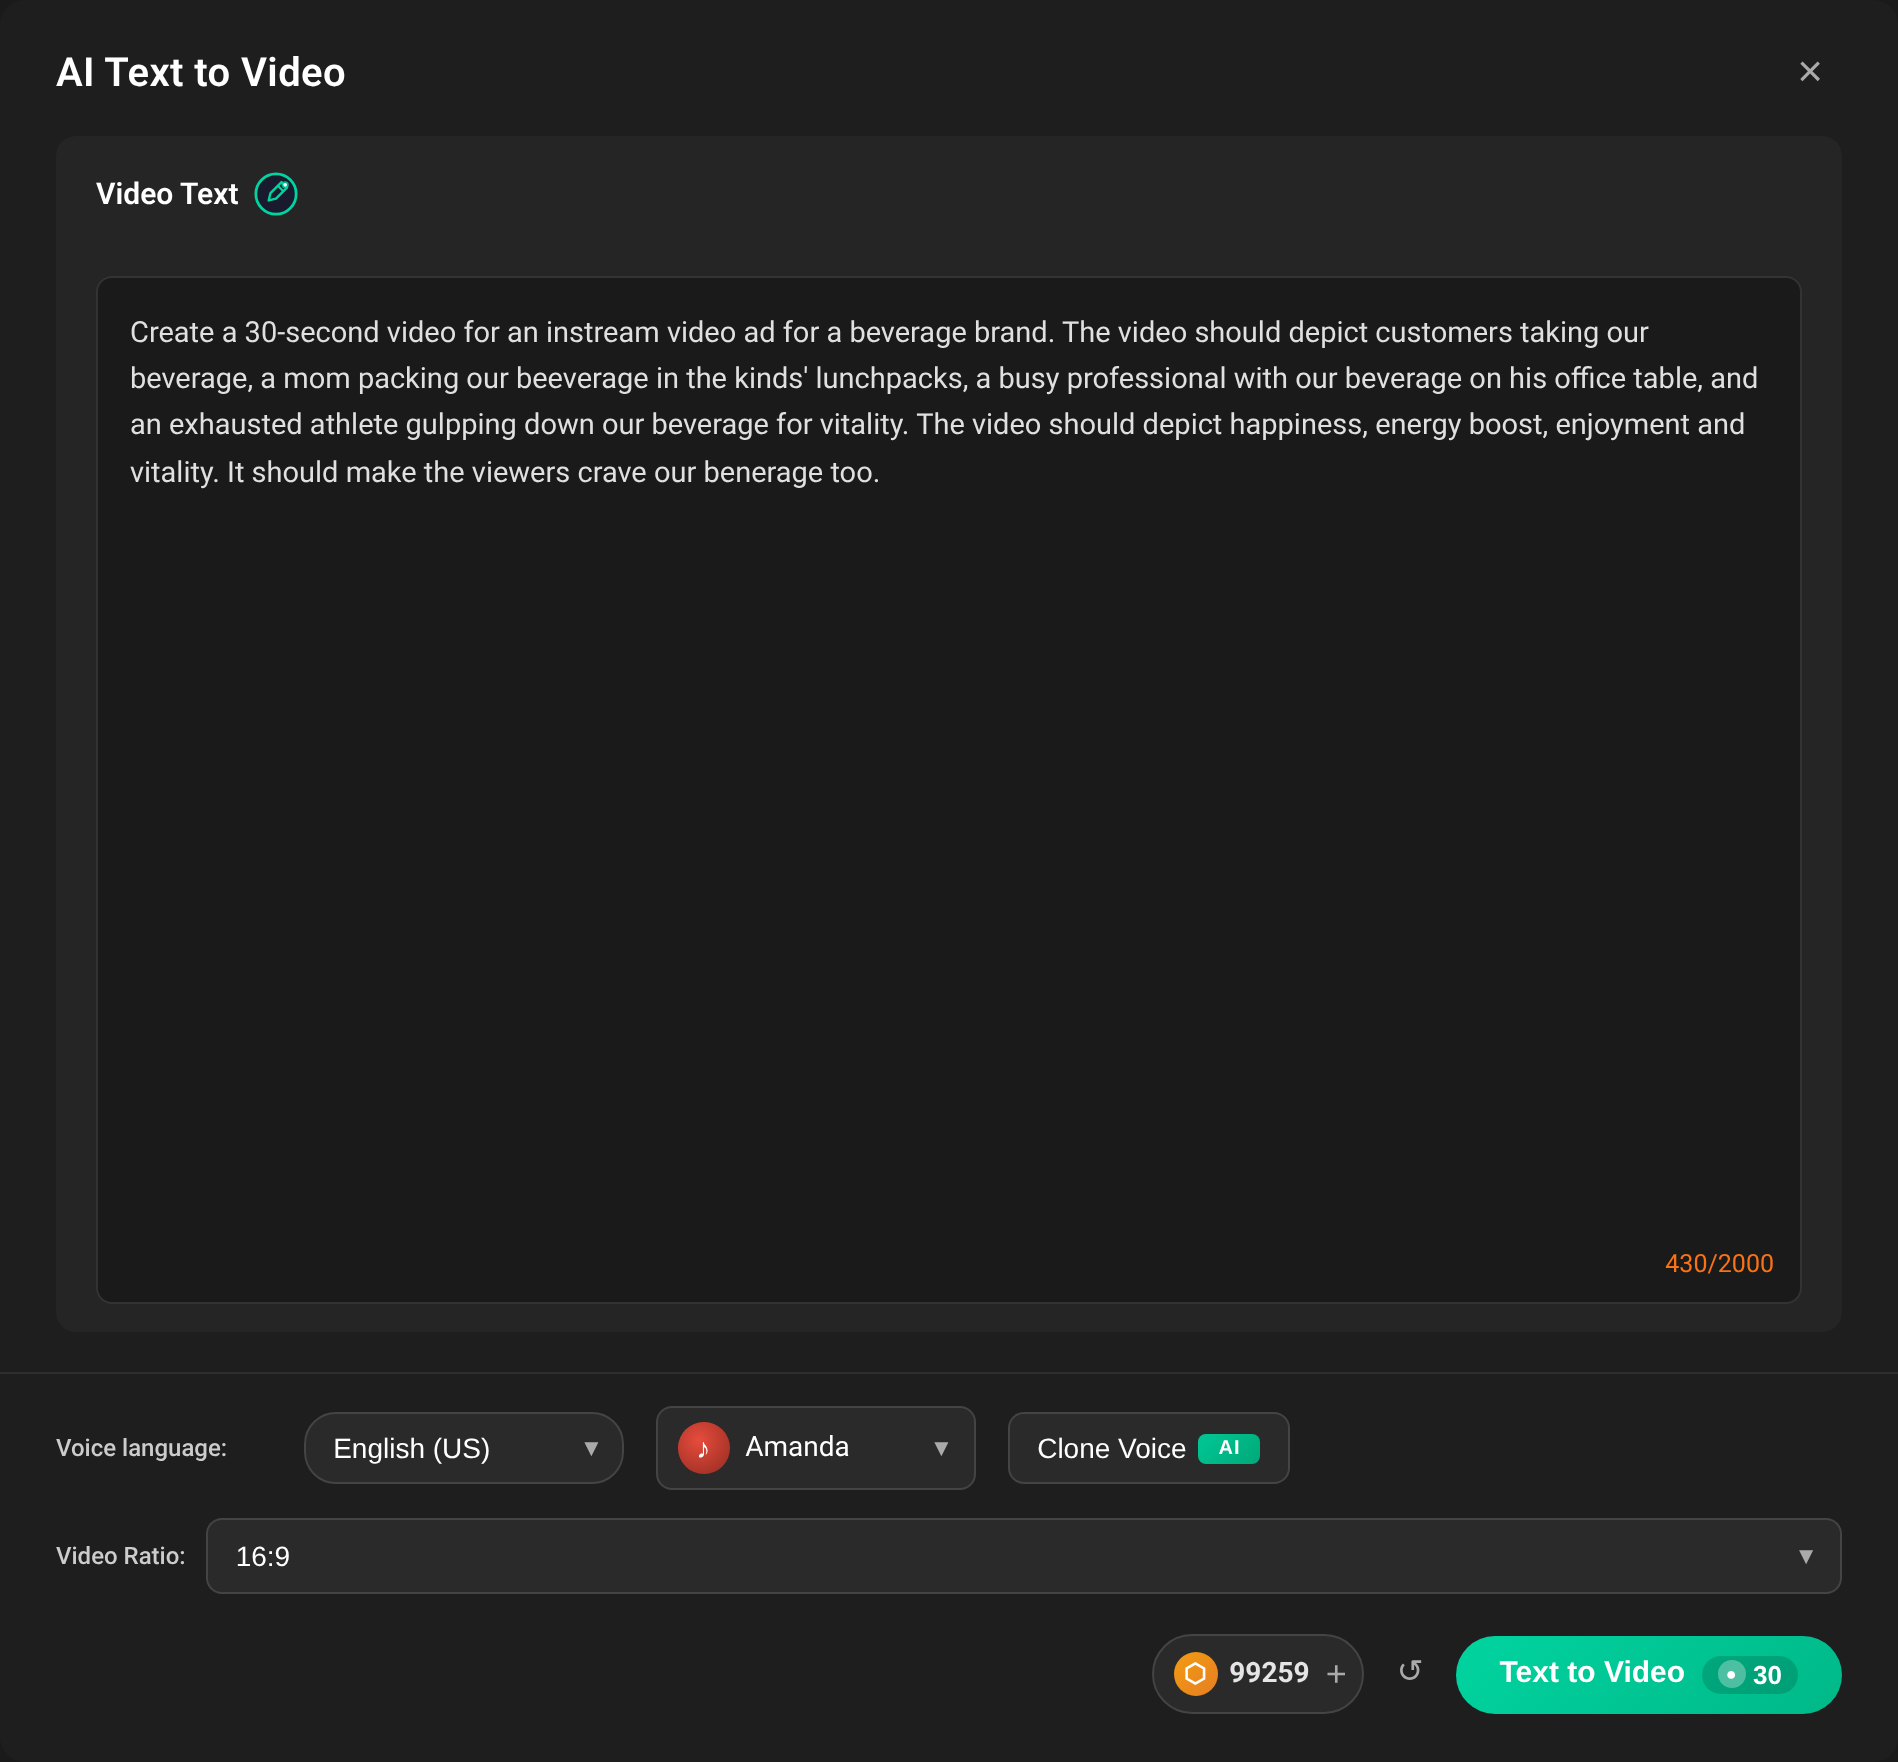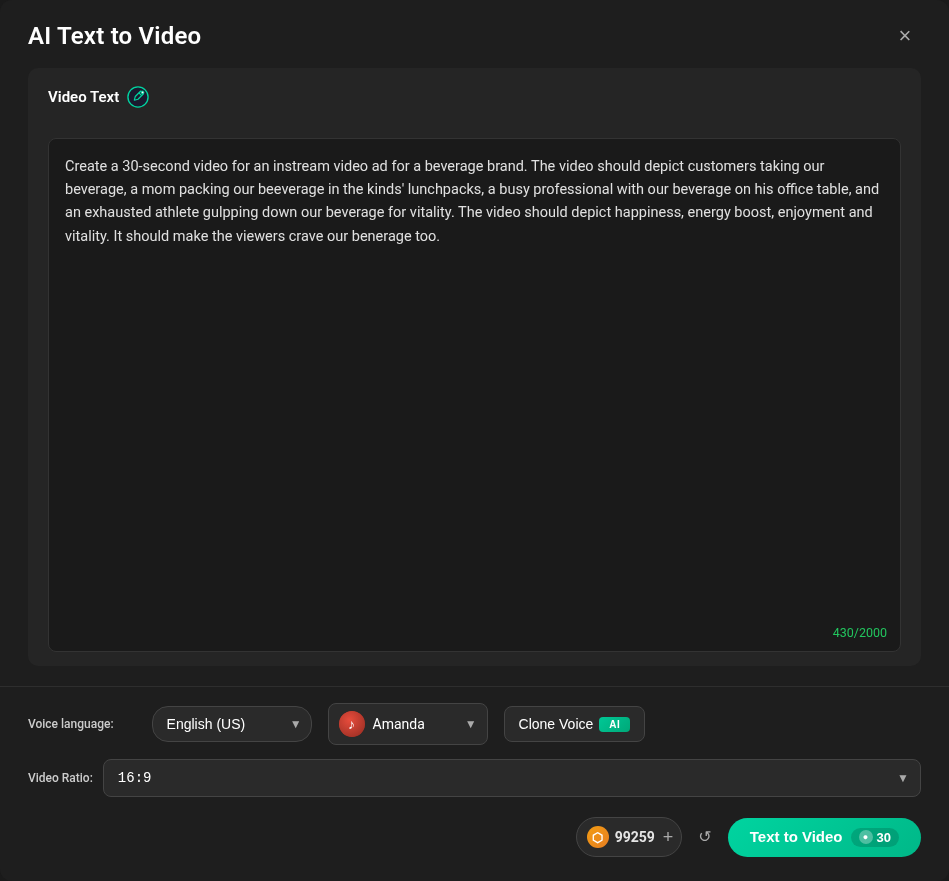--- a/index.html
+++ b/index.html
@@ -31,21 +31,21 @@
 
     .dialog-header {
       display: flex;
       align-items: center;
       justify-content: space-between;
       padding: 20px 28px 16px 28px;
     }
 
     .dialog-title {
       color: #ffffff;
-      font-size: 24px;
+      font-size: 20px;
       font-weight: 600;
       letter-spacing: 0.2px;
     }
 
     .close-btn {
       background: none;
       border: none;
       color: #aaaaaa;
       cursor: pointer;
       font-size: 22px;
@@ -137,21 +137,21 @@
       resize: none;
       outline: none;
       font-family: inherit;
       min-height: 460px;
     }
 
     .char-count {
       position: absolute;
       bottom: 12px;
       right: 14px;
-      color: #22c55e;
+      color: #f97316;
       font-size: 12.5px;
     }
 
     .controls-row {
       display: flex;
       align-items: center;
       gap: 16px;
       padding: 16px 28px 0 28px;
     }
 
@@ -286,21 +286,20 @@
       background: #2a2a2a;
       border: 1px solid #444444;
       border-radius: 8px;
       color: #ffffff;
       font-size: 14px;
       padding: 10px 36px 10px 14px;
       cursor: pointer;
       appearance: none;
       -webkit-appearance: none;
       outline: none;
-      font-family: Liberation Mono, monospace;
     }
 
     .ratio-select-container {
       position: relative;
       flex: 1;
     }
 
     .ratio-select-container .chevron {
       position: absolute;
       right: 12px;

